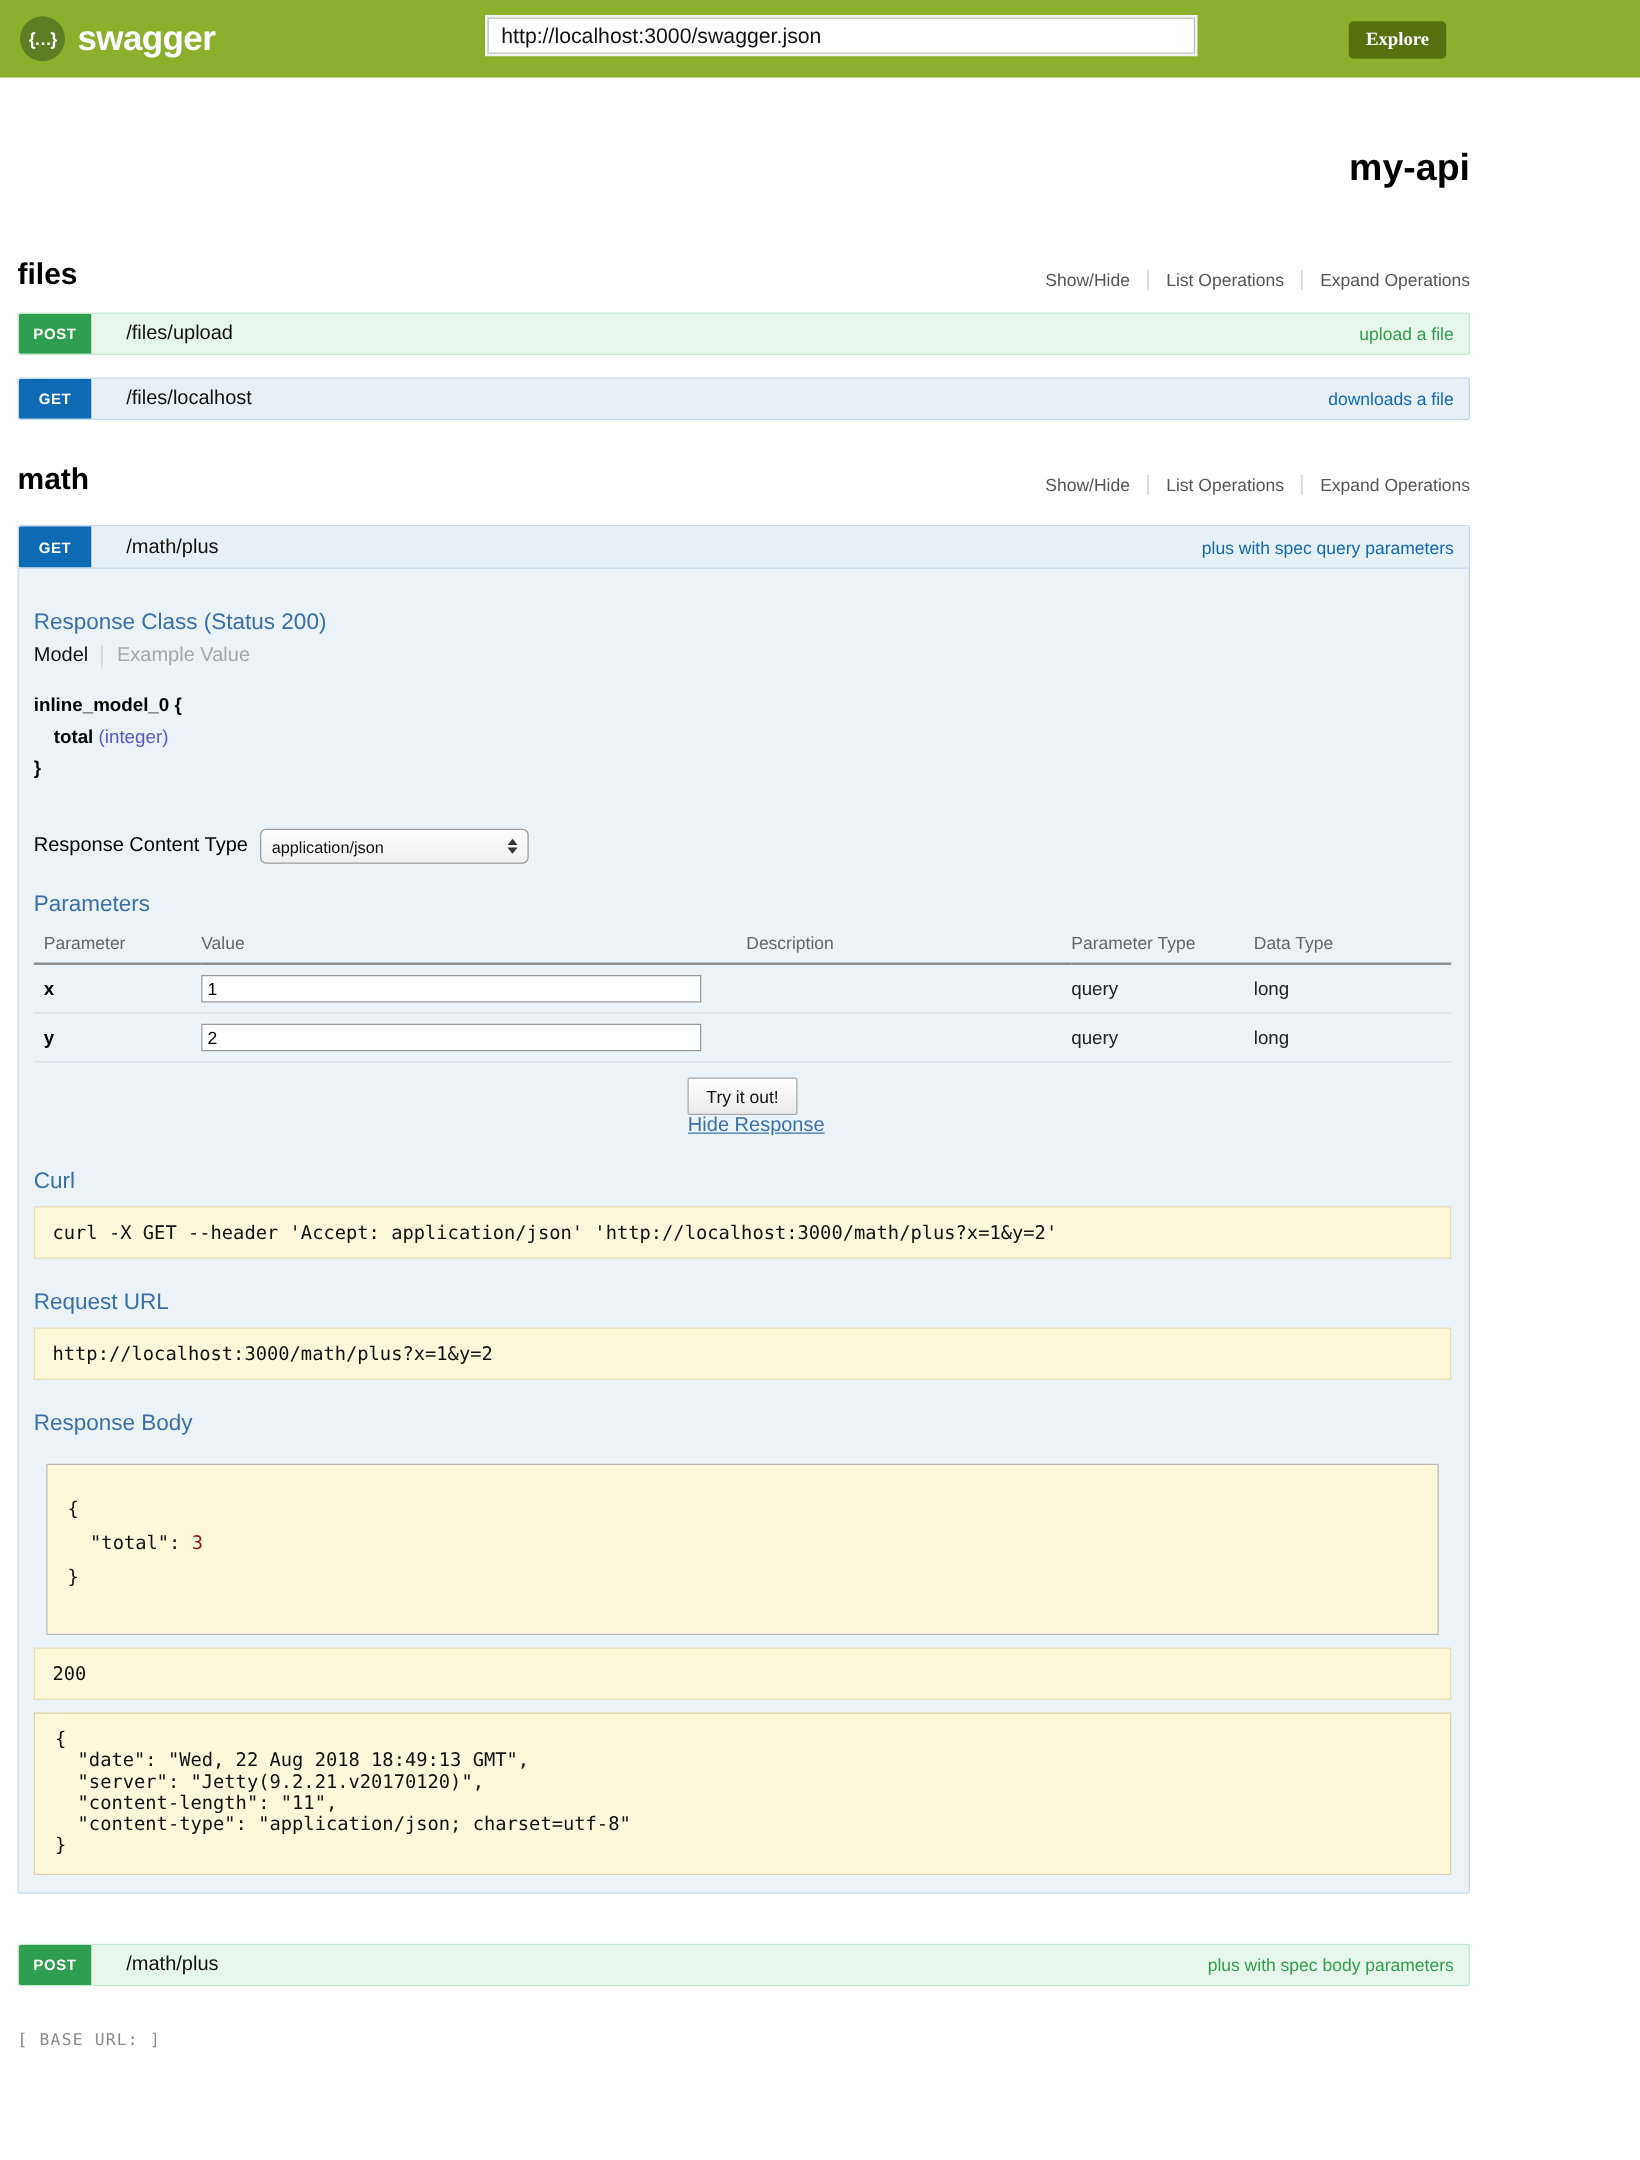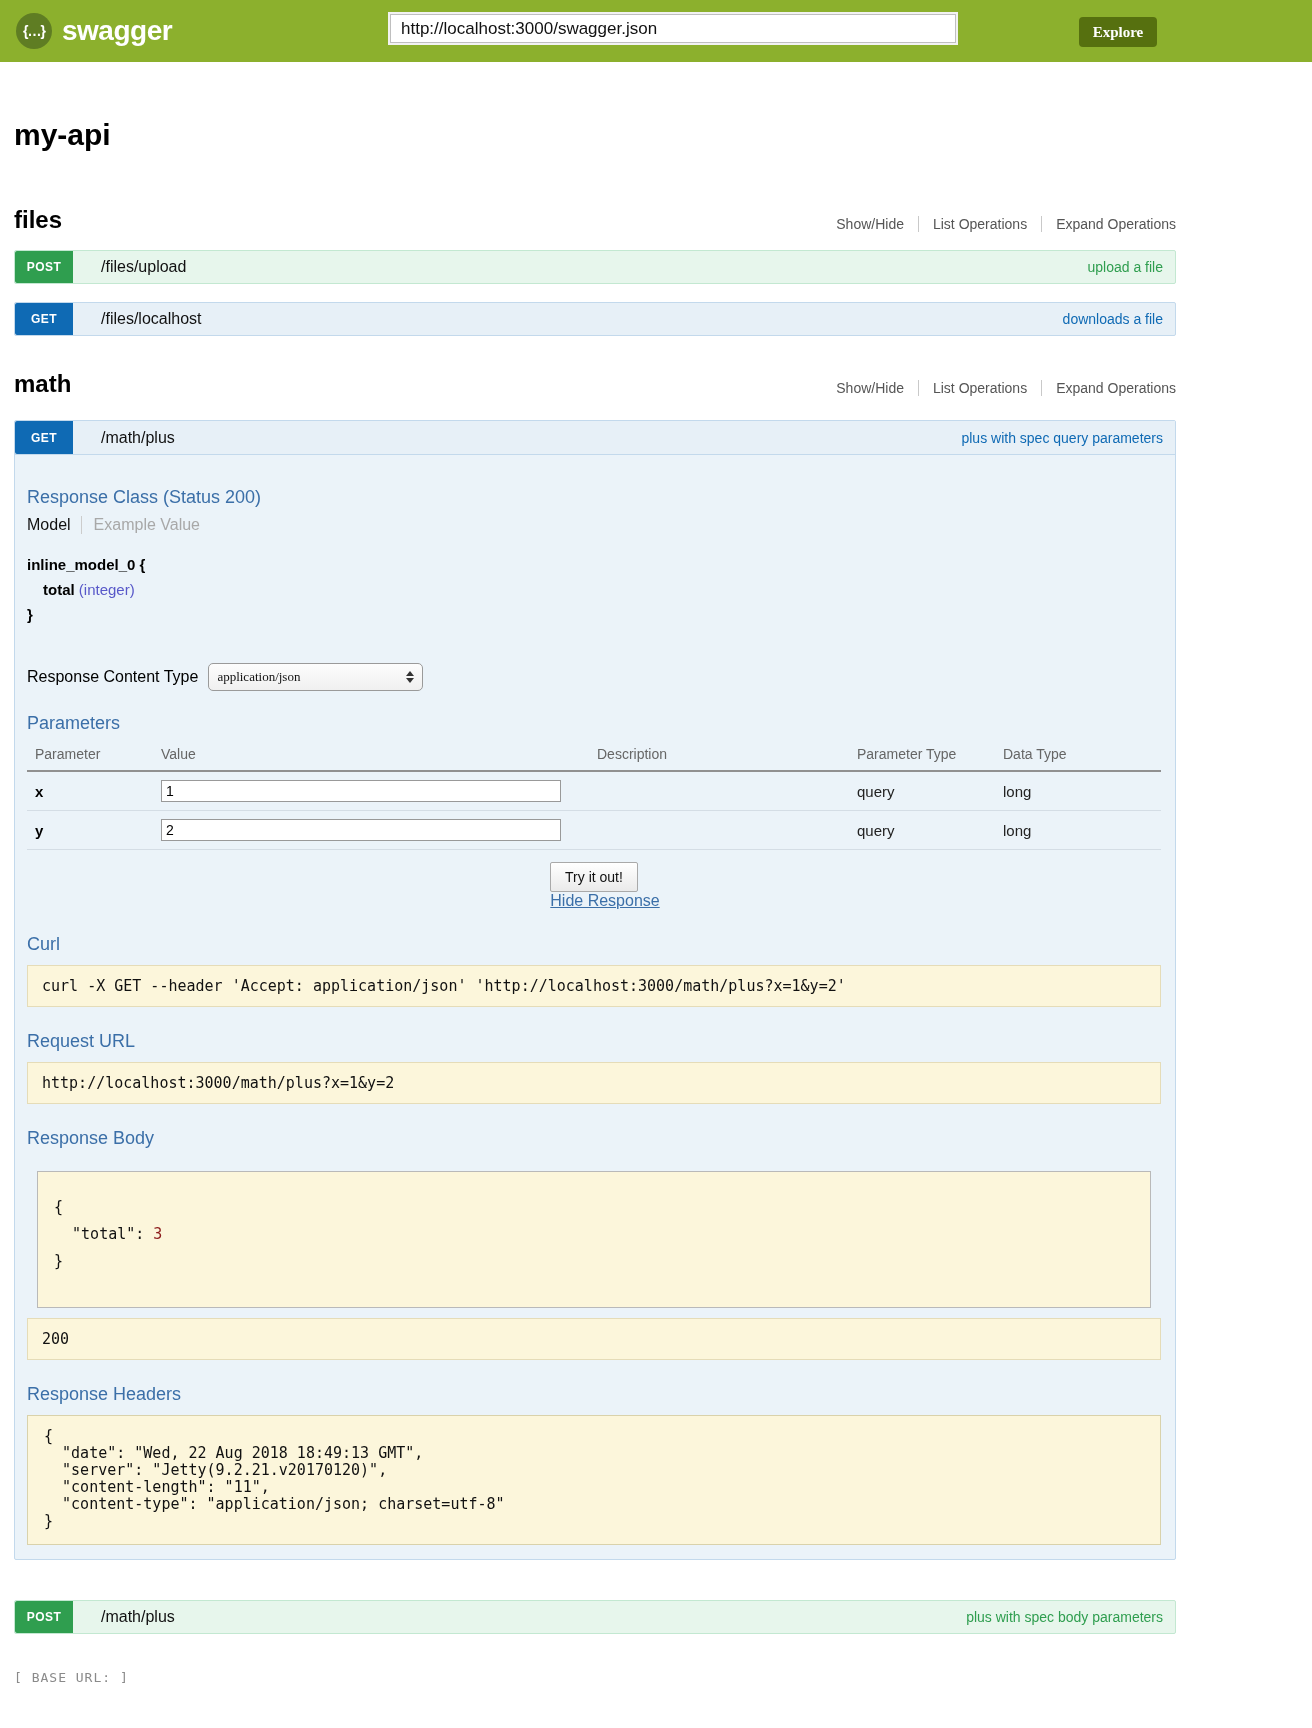--- a/index.html
+++ b/index.html
@@ -29,21 +29,21 @@
     font-family:"Liberation Sans", sans-serif;
   }
   .explore-btn {
     position:absolute; left:1079px; top:17px; width:78px; height:30px;
     background:#56700f; color:#fff; font-weight:bold; font-size:15px;
     border:none; border-radius:4px; cursor:pointer;
     font-family:Liberation Serif, serif;
   }
   
   .wrap { width:1162px; margin-left:14px; }
-  .api-title { font-size:30px; font-weight:bold; color:#000; margin-top:56px; }
+  .api-title { font-size:30px; font-weight:bold; color:#000; margin-top:56px;text-align:right; }
   .sec-head { display:flex; align-items:flex-end; justify-content:space-between; }
   .sec-head.files { margin-top:54px; }
   .sec-head.math { margin-top:34px; }
   .sec-title { font-size:24px; font-weight:bold; color:#000; }
   .sec-links { display:flex; align-items:center; font-size:14px; color:#555; padding-bottom:2px; }
   .sec-link { cursor:pointer; padding:0 14px; }
   .sec-link + .sec-link { border-left:1px solid #c9c9c9; }
   .sec-link:last-child { padding-right:0; }
   
   .op {
@@ -79,21 +79,21 @@
   .model-prop .prop-name { font-weight:bold; }
   .model-prop .prop-type { color:#5858c9; }
   
   .rct-row { margin-top:36px; display:flex; align-items:center; }
   .rct-label { font-size:16px; color:#000; }
   .fake-select {
     margin-left:10px; width:215px; height:28px; border:1px solid #9a9a9a; border-radius:5px;
     background:linear-gradient(#fdfdfd,#f0f0f0);
     display:flex; align-items:center; padding:0 8px; cursor:pointer;
   }
-  .fake-select .sel-text { font-size:13px; color:#111;font-family:Liberation Serif, serif; }
+  .fake-select .sel-text { font-size:13px; color:#111; }
   .sel-arrows { margin-left:auto; display:flex; flex-direction:column; gap:2px; }
   .sel-arrows i { display:block; width:0; height:0; border-left:4px solid transparent; border-right:4px solid transparent; }
   .sel-arrows i.up { border-bottom:5px solid #333; }
   .sel-arrows i.down { border-top:5px solid #333; }
   
   .params-h { margin-top:22px; }
   table.params { margin-top:6px; width:100%; border-collapse:collapse; }
   table.params th {
     text-align:left; font-weight:normal; color:#666; font-size:14px;
     padding:6px 0 8px 0; border-bottom:2px solid #909090;
@@ -265,21 +265,20 @@
       <div class="blue-h h-gap">Request URL</div>
       <div class="code-box">http://localhost:3000/math/plus?x=1&amp;y=2</div>
 
       <div class="blue-h h-gap">Response Body</div>
       <div class="body-box"><span>{</span>
 <span>  "total": </span><span class="num">3</span>
 <span>}</span></div>
 
       <div class="code-box">200</div>
 
-      <div class="blue-h h-gap">Response Headers</div>
       <div class="headers-box"><span>{</span>
 <span>  "date": "Wed, 22 Aug 2018 18:49:13 GMT",</span>
 <span>  "server": "Jetty(9.2.21.v20170120)",</span>
 <span>  "content-length": "11",</span>
 <span>  "content-type": "application/json; charset=utf-8"</span>
 <span>}</span></div>
 
     </div>
   </div>
 

